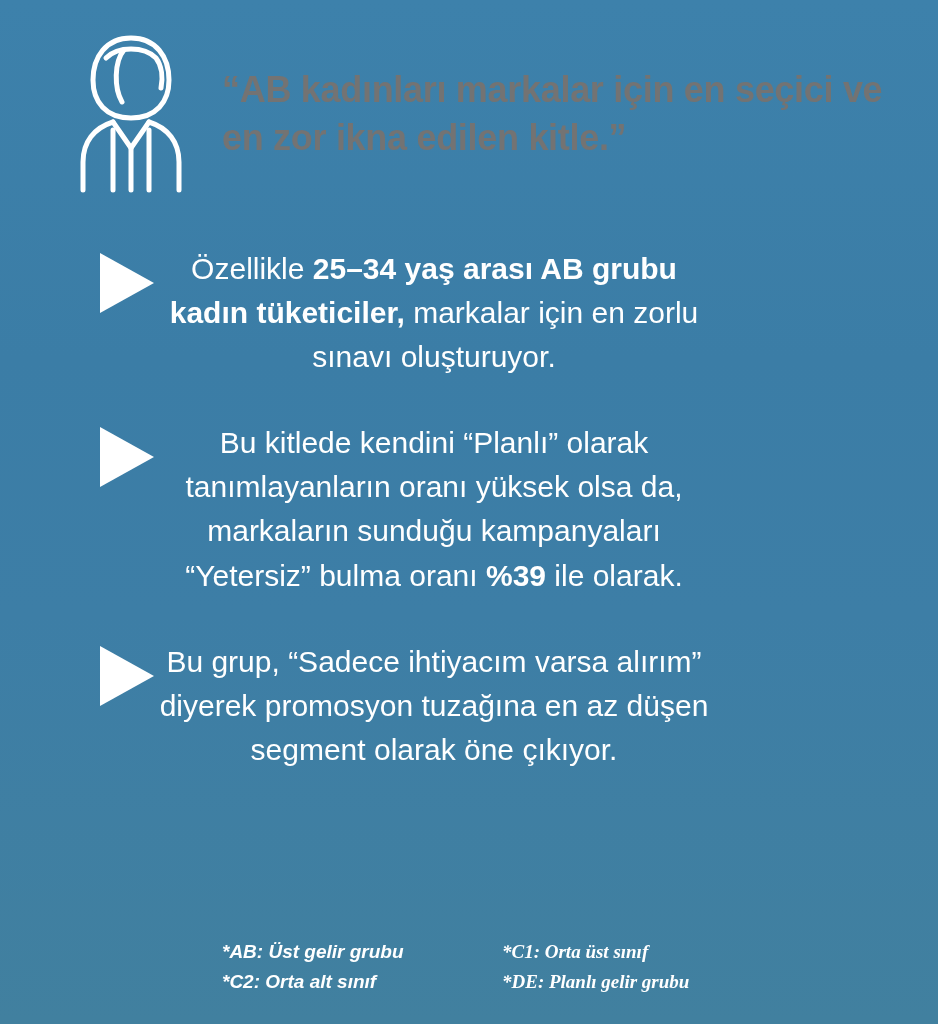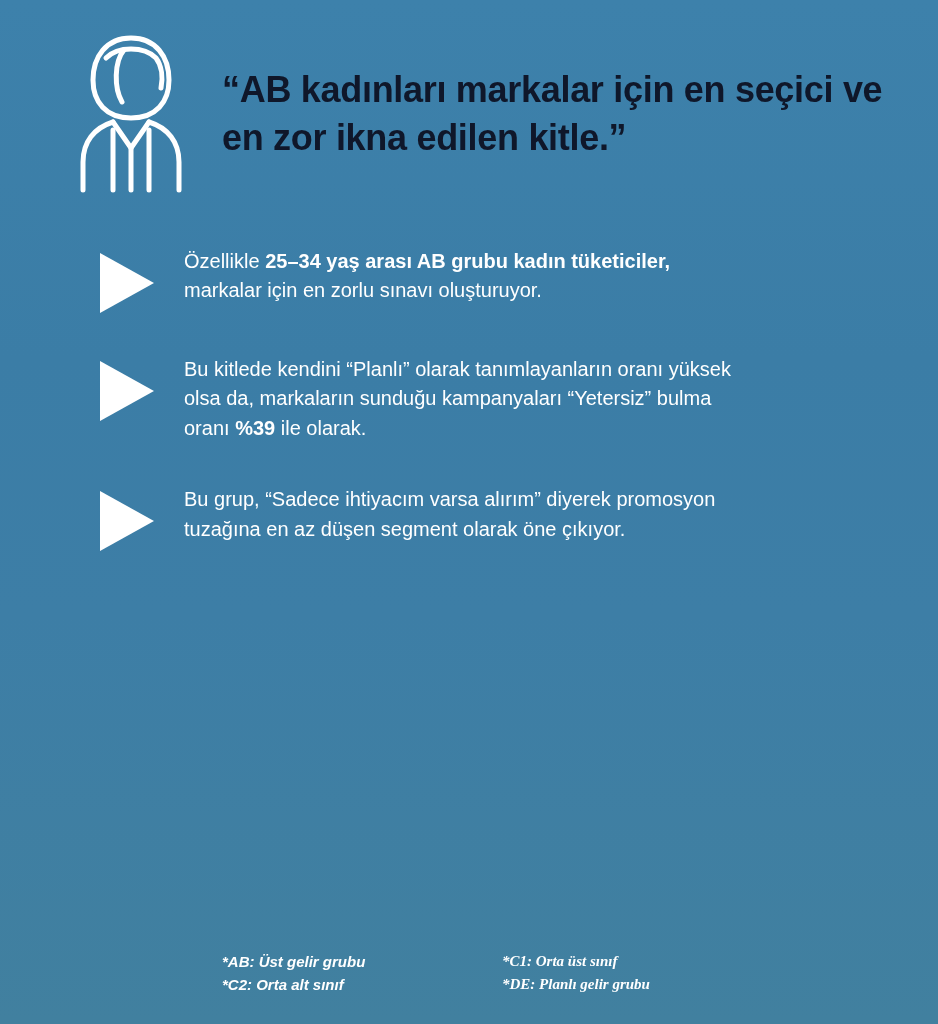--- a/index.html
+++ b/index.html
@@ -34,21 +34,21 @@
     margin-top: 4px;
   }
   .headline {
     flex: 1 1 auto;
     margin-left: 26px;
     margin-top: 40px;
     font-size: 36px;
     line-height: 1.33;
     font-weight: bold;
     letter-spacing: -0.3px;
-    color: #0f172a;
+    color: #737373;
   }
 
   
   .bullets {
     margin-top: 52px;
     padding: 0 40px 0 100px;
   }
   .bullet {
     display: flex;
     align-items: flex-start;
@@ -58,36 +58,36 @@
   .tri {
     flex: 0 0 auto;
     width: 0;
     height: 0;
     border-top: 30px solid transparent;
     border-bottom: 30px solid transparent;
     border-left: 54px solid #ffffff;
     margin-top: 6px;
   }
   .btext {
-    margin-left: 30px;
-    font-size: 20px;
+    font-size: 30px;
     line-height: 1.47;
     font-weight: normal;
     color: #ffffff;
     max-width: 560px;
+    text-align: center;
   }
   .btext b { font-weight: bold; }
 
   
   .footnotes {
     position: absolute;
     left: 222px;
     bottom: 28px;
     width: 600px;
-    font-size: 15px;
+    font-size: 19px;
     font-style: italic;
     font-weight: bold;
     line-height: 1.55;
     color: #ffffff;
   }
   .fn-row {
     display: flex;
   }
   .fn-cell {
     width: 280px;

